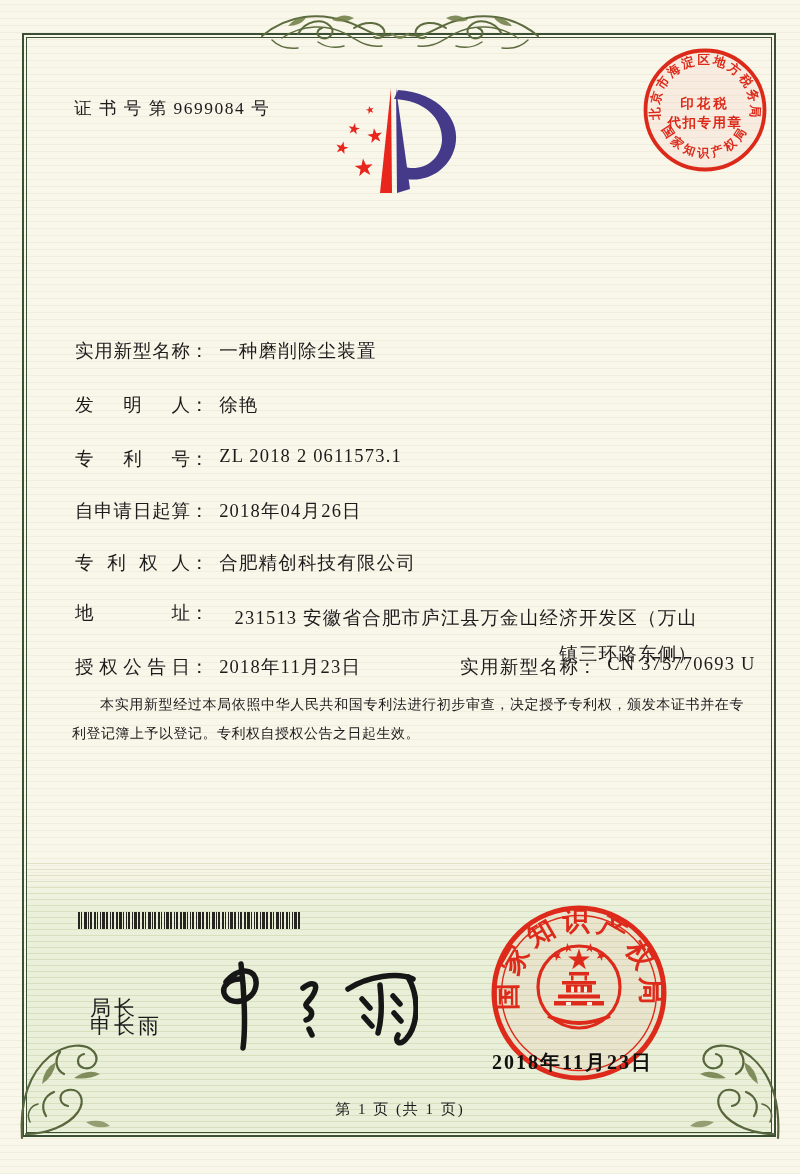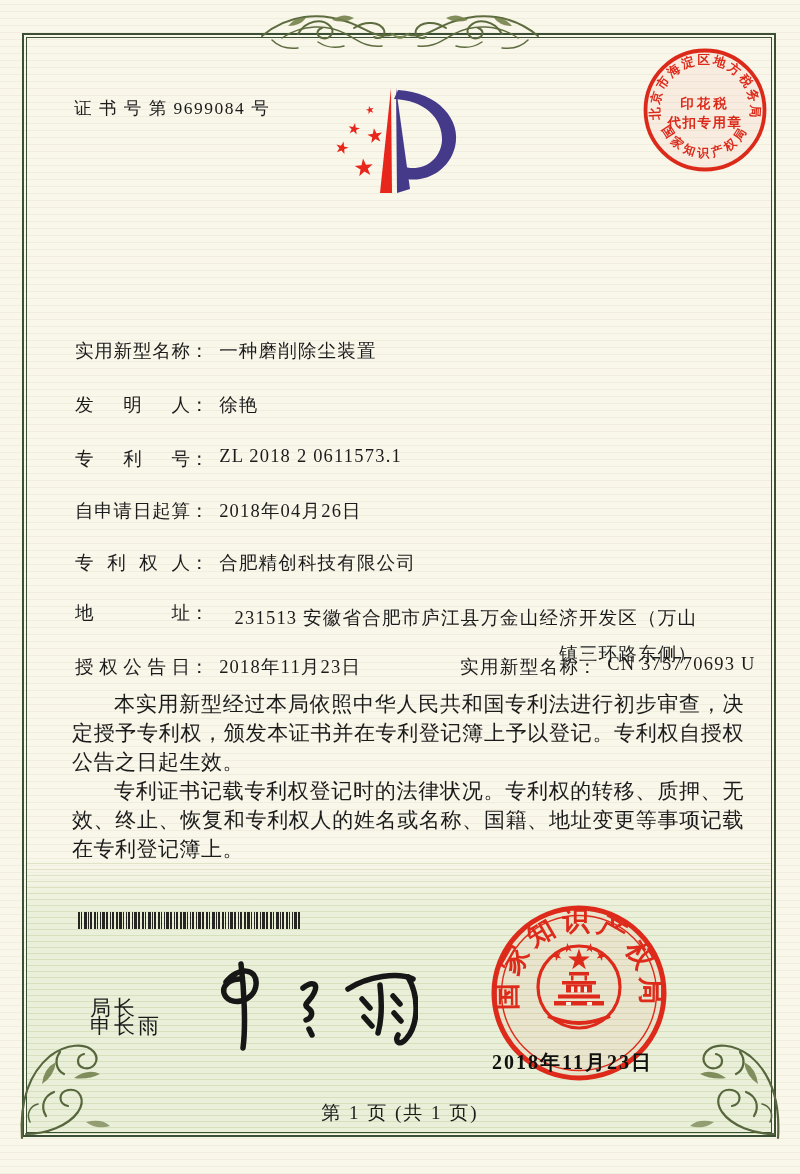--- a/index.html
+++ b/index.html
@@ -24,30 +24,30 @@
     font-size:43px;font-weight:700;letter-spacing:13px;padding-left:13px;}
   .fields{position:absolute;left:75px;right:50px;top:0;z-index:4;font-size:18.5px;}
   .frow{position:absolute;left:0;white-space:nowrap;font-family:Liberation Serif, serif;}
   .flabel{display:inline-block;width:115px;text-align:justify;text-align-last:justify;vertical-align:top;}
   .fcolon{display:inline-block;vertical-align:top;}
   .fvalue{display:inline-block;margin-left:6px;letter-spacing:1.2px;vertical-align:top;}
   .fvalue.wrap{white-space:normal;width:478px;line-height:36px;text-align:right;}
   .rfield{position:absolute;left:385px;white-space:nowrap;}
   .rfield .flabel{width:118px;}
   .paras{position:absolute;left:72px;right:56px;top:690px;z-index:4;
-    font-size:21px;line-height:29px;text-align:justify;}
+    font-size:14px;line-height:29px;text-align:justify;}
   .paras p{margin:0;text-indent:2em;letter-spacing:.5px;}
   .barcode{position:absolute;left:78px;top:912px;width:228px;height:17px;z-index:4;font-size:0;}
   .barcode i{display:inline-block;height:100%;background:#26251f;}
   .director{position:absolute;left:90px;z-index:4;
     font-family:"Liberation Sans","DejaVu Sans",sans-serif;font-size:21px;letter-spacing:3px;}
   .signature{position:absolute;left:208px;top:958px;z-index:4;}
   .seal-main{position:absolute;left:470px;top:884px;z-index:5;}
   .seal-date{position:absolute;left:492px;top:1049px;z-index:6;font-size:20px;font-weight:700;letter-spacing:2px;color:#10100e;}
-  .footer{position:absolute;left:0;right:0;top:1100px;z-index:4;text-align:center;font-size:19px;letter-spacing:2px;}
+  .footer{position:absolute;left:0;right:0;top:1100px;z-index:4;text-align:center;font-size:15px;letter-spacing:2px;}
   svg text{font-family:"Liberation Serif","DejaVu Serif",serif;}
 </style>
 </head>
 <body>
 
 <svg width="0" height="0" style="position:absolute">
   <defs>
     <polygon id="star" points="0,-10 2.35,-3.09 9.51,-3.09 3.8,1.18 5.88,8.09 0,3.8 -5.88,8.09 -3.8,1.18 -9.51,-3.09 -2.35,-3.09"></polygon>
     <g id="flourish" fill="none" stroke="#57663c" stroke-width="2.2" stroke-linecap="round">
       <path d="M6,112 C4,80 10,50 34,30 C50,18 70,16 78,26 C84,34 78,44 68,42 C60,40 60,30 68,28"></path>
@@ -159,21 +159,20 @@
       <span class="fvalue">2018年11月23日</span>
       <span class="rfield">
         <span class="flabel">实用新型名称</span><span class="fcolon">：</span>
         <span class="fvalue">CN 375770693 U</span>
       </span>
     </div>
   </div>
 
   <div class="paras">
     <p>本实用新型经过本局依照中华人民共和国专利法进行初步审查，决定授予专利权，颁发本证书并在专利登记簿上予以登记。专利权自授权公告之日起生效。</p>
-    <p>专利证书记载专利权登记时的法律状况。专利权的转移、质押、无效、终止、恢复和专利权人的姓名或名称、国籍、地址变更等事项记载在专利登记簿上。</p>
   </div>
 
   <div class="barcode"><i style="width:2px;margin-right:1px"></i><i style="width:1px;margin-right:2px"></i><i style="width:3px;margin-right:1px"></i><i style="width:1px;margin-right:1px"></i><i style="width:2px;margin-right:2px"></i><i style="width:2px;margin-right:1px"></i><i style="width:1px;margin-right:2px"></i><i style="width:1px;margin-right:1px"></i><i style="width:3px;margin-right:1px"></i><i style="width:2px;margin-right:2px"></i><i style="width:1px;margin-right:1px"></i><i style="width:2px;margin-right:2px"></i><i style="width:2px;margin-right:1px"></i><i style="width:3px;margin-right:1px"></i><i style="width:1px;margin-right:2px"></i><i style="width:1px;margin-right:1px"></i><i style="width:2px;margin-right:2px"></i><i style="width:1px;margin-right:1px"></i><i style="width:3px;margin-right:1px"></i><i style="width:2px;margin-right:2px"></i><i style="width:2px;margin-right:1px"></i><i style="width:1px;margin-right:2px"></i><i style="width:3px;margin-right:1px"></i><i style="width:1px;margin-right:1px"></i><i style="width:2px;margin-right:2px"></i><i style="width:2px;margin-right:1px"></i><i style="width:1px;margin-right:2px"></i><i style="width:1px;margin-right:1px"></i><i style="width:3px;margin-right:1px"></i><i style="width:2px;margin-right:2px"></i><i style="width:1px;margin-right:1px"></i><i style="width:2px;margin-right:2px"></i><i style="width:2px;margin-right:1px"></i><i style="width:3px;margin-right:1px"></i><i style="width:1px;margin-right:2px"></i><i style="width:1px;margin-right:1px"></i><i style="width:2px;margin-right:2px"></i><i style="width:1px;margin-right:1px"></i><i style="width:3px;margin-right:1px"></i><i style="width:2px;margin-right:2px"></i><i style="width:2px;margin-right:1px"></i><i style="width:1px;margin-right:2px"></i><i style="width:3px;margin-right:1px"></i><i style="width:1px;margin-right:1px"></i><i style="width:2px;margin-right:2px"></i><i style="width:2px;margin-right:1px"></i><i style="width:1px;margin-right:2px"></i><i style="width:1px;margin-right:1px"></i><i style="width:3px;margin-right:1px"></i><i style="width:2px;margin-right:2px"></i><i style="width:1px;margin-right:1px"></i><i style="width:2px;margin-right:2px"></i><i style="width:2px;margin-right:1px"></i><i style="width:3px;margin-right:1px"></i><i style="width:1px;margin-right:2px"></i><i style="width:1px;margin-right:1px"></i><i style="width:2px;margin-right:2px"></i><i style="width:1px;margin-right:1px"></i><i style="width:3px;margin-right:1px"></i><i style="width:2px;margin-right:2px"></i><i style="width:2px;margin-right:1px"></i><i style="width:1px;margin-right:2px"></i><i style="width:3px;margin-right:1px"></i><i style="width:1px;margin-right:1px"></i><i style="width:2px;margin-right:2px"></i><i style="width:2px;margin-right:1px"></i><i style="width:1px;margin-right:2px"></i><i style="width:1px;margin-right:1px"></i><i style="width:3px;margin-right:1px"></i><i style="width:2px;margin-right:2px"></i></div>
 
   <div class="director" style="top:994px">局长</div>
   <div class="director" style="top:1012px">申长雨</div>
 
   <svg class="signature" width="210" height="95" viewBox="0 0 210 95" aria-label="申长雨">
     <g fill="none" stroke="#161616" stroke-width="5.5" stroke-linecap="round" stroke-linejoin="round">
       <path d="M18,24 C30,8 50,10 48,27 C46,45 20,49 16,35 C14,27 23,20 34,21"></path>

